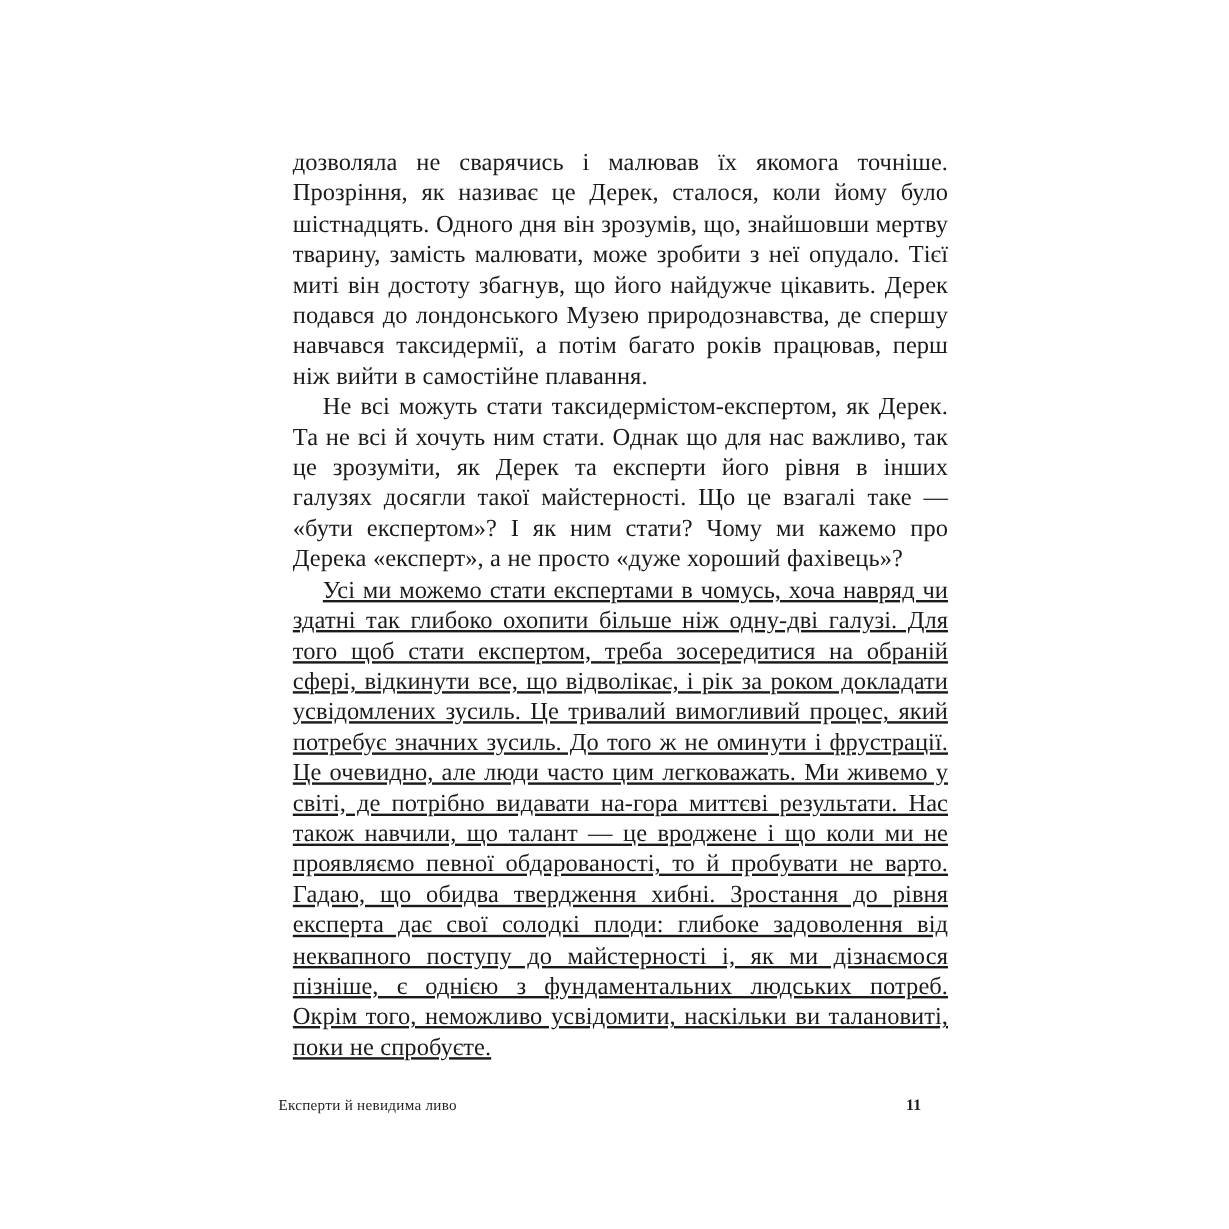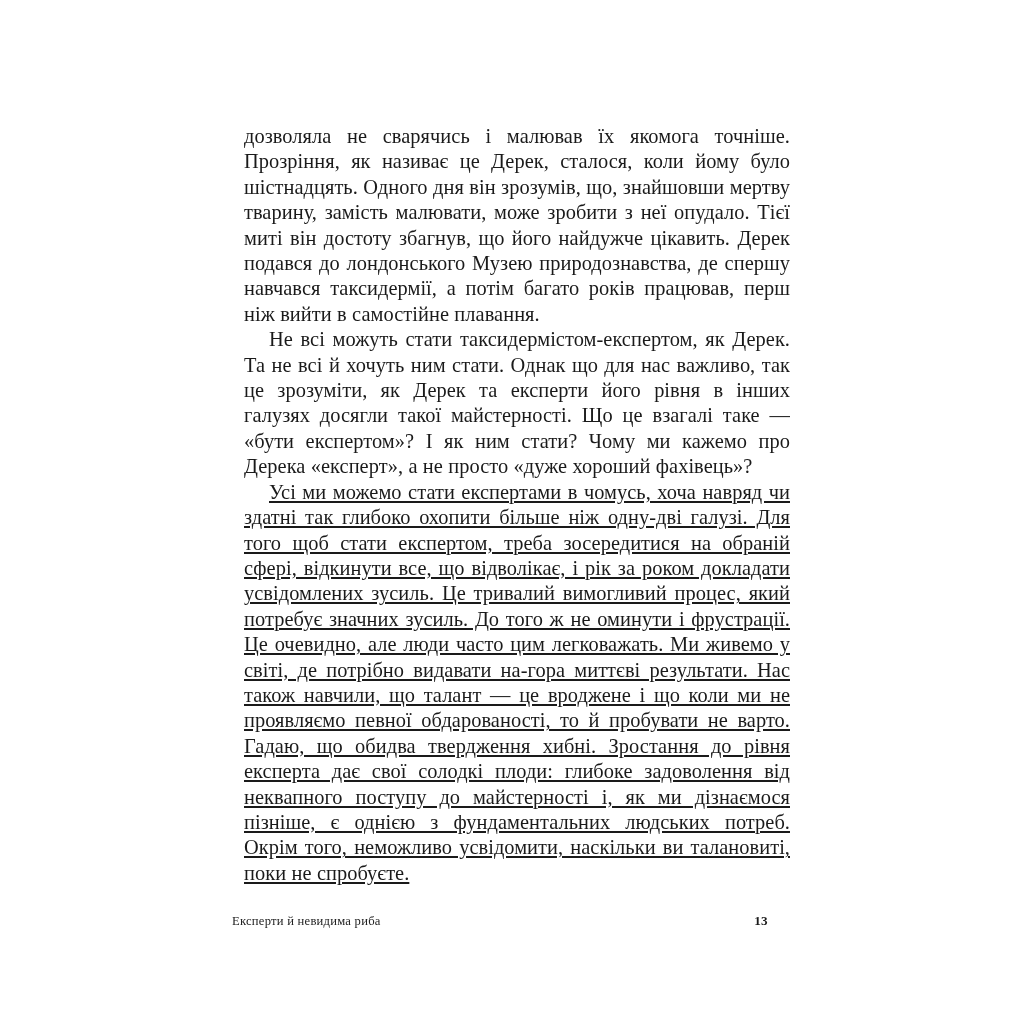--- a/index.html
+++ b/index.html
@@ -83,17 +83,17 @@
 
 <div class="page">
 
   <div class="text-block">
     <p class="para">дозволяла не сварячись і малював їх якомога точніше. Прозріння, як називає це Дерек, сталося, коли йому було шістнадцять. Одного дня він зрозумів, що, знайшовши мертву тварину, замість малювати, може зробити з неї опудало. Тієї миті він достоту збагнув, що його найдужче цікавить. Дерек подався до лондонського Музею природо­знавства, де спершу навчався таксидермії, а потім багато років працював, перш ніж вийти в самостійне плавання.</p>
     <p class="para">Не всі можуть стати таксидермістом-експертом, як Де­рек. Та не всі й хочуть ним стати. Однак що для нас важ­ливо, так це зрозуміти, як Дерек та експерти його рівня в інших галузях досягли такої майстерності. Що це взага­лі таке — «бути експертом»? І як ним стати? Чому ми кажемо про Дерека «експерт», а не просто «дуже хороший фахівець»?</p>
     <p class="para">Усі ми можемо стати експертами в чомусь, хоча навряд чи здатні так глибоко охопити більше ніж одну-дві галузі. Для того щоб стати експертом, треба зосередитися на обра­ній сфері, відкинути все, що відволікає, і рік за роком до­кладати усвідомлених зусиль. Це тривалий вимогливий процес, який потребує значних зусиль. До того ж не оми­нути і фрустрації. Це очевидно, але люди часто цим легко­важать. Ми живемо у світі, де потрібно видавати на-гора миттєві результати. Нас також навчили, що талант — це вроджене і що коли ми не проявляємо певної обдарованос­ті, то й пробувати не варто. Гадаю, що обидва твердження хибні. Зростання до рівня експерта дає свої солодкі плоди: глибоке задоволення від неквапного поступу до майстер­ності і, як ми дізнаємося пізніше, є однією з фундаменталь­них людських потреб. Окрім того, неможливо усвідомити, наскільки ви талановиті, поки не спробуєте.</p>
   </div>
 
   <div class="footer">
-    <span class="running-head">Експерти й невидима риба</span>
-    <span class="page-number">13</span>
+    <span class="running-head">Експерти й невидима ливо</span>
+    <span class="page-number">11</span>
   </div>
 
 </div>
 
 </body></html>

